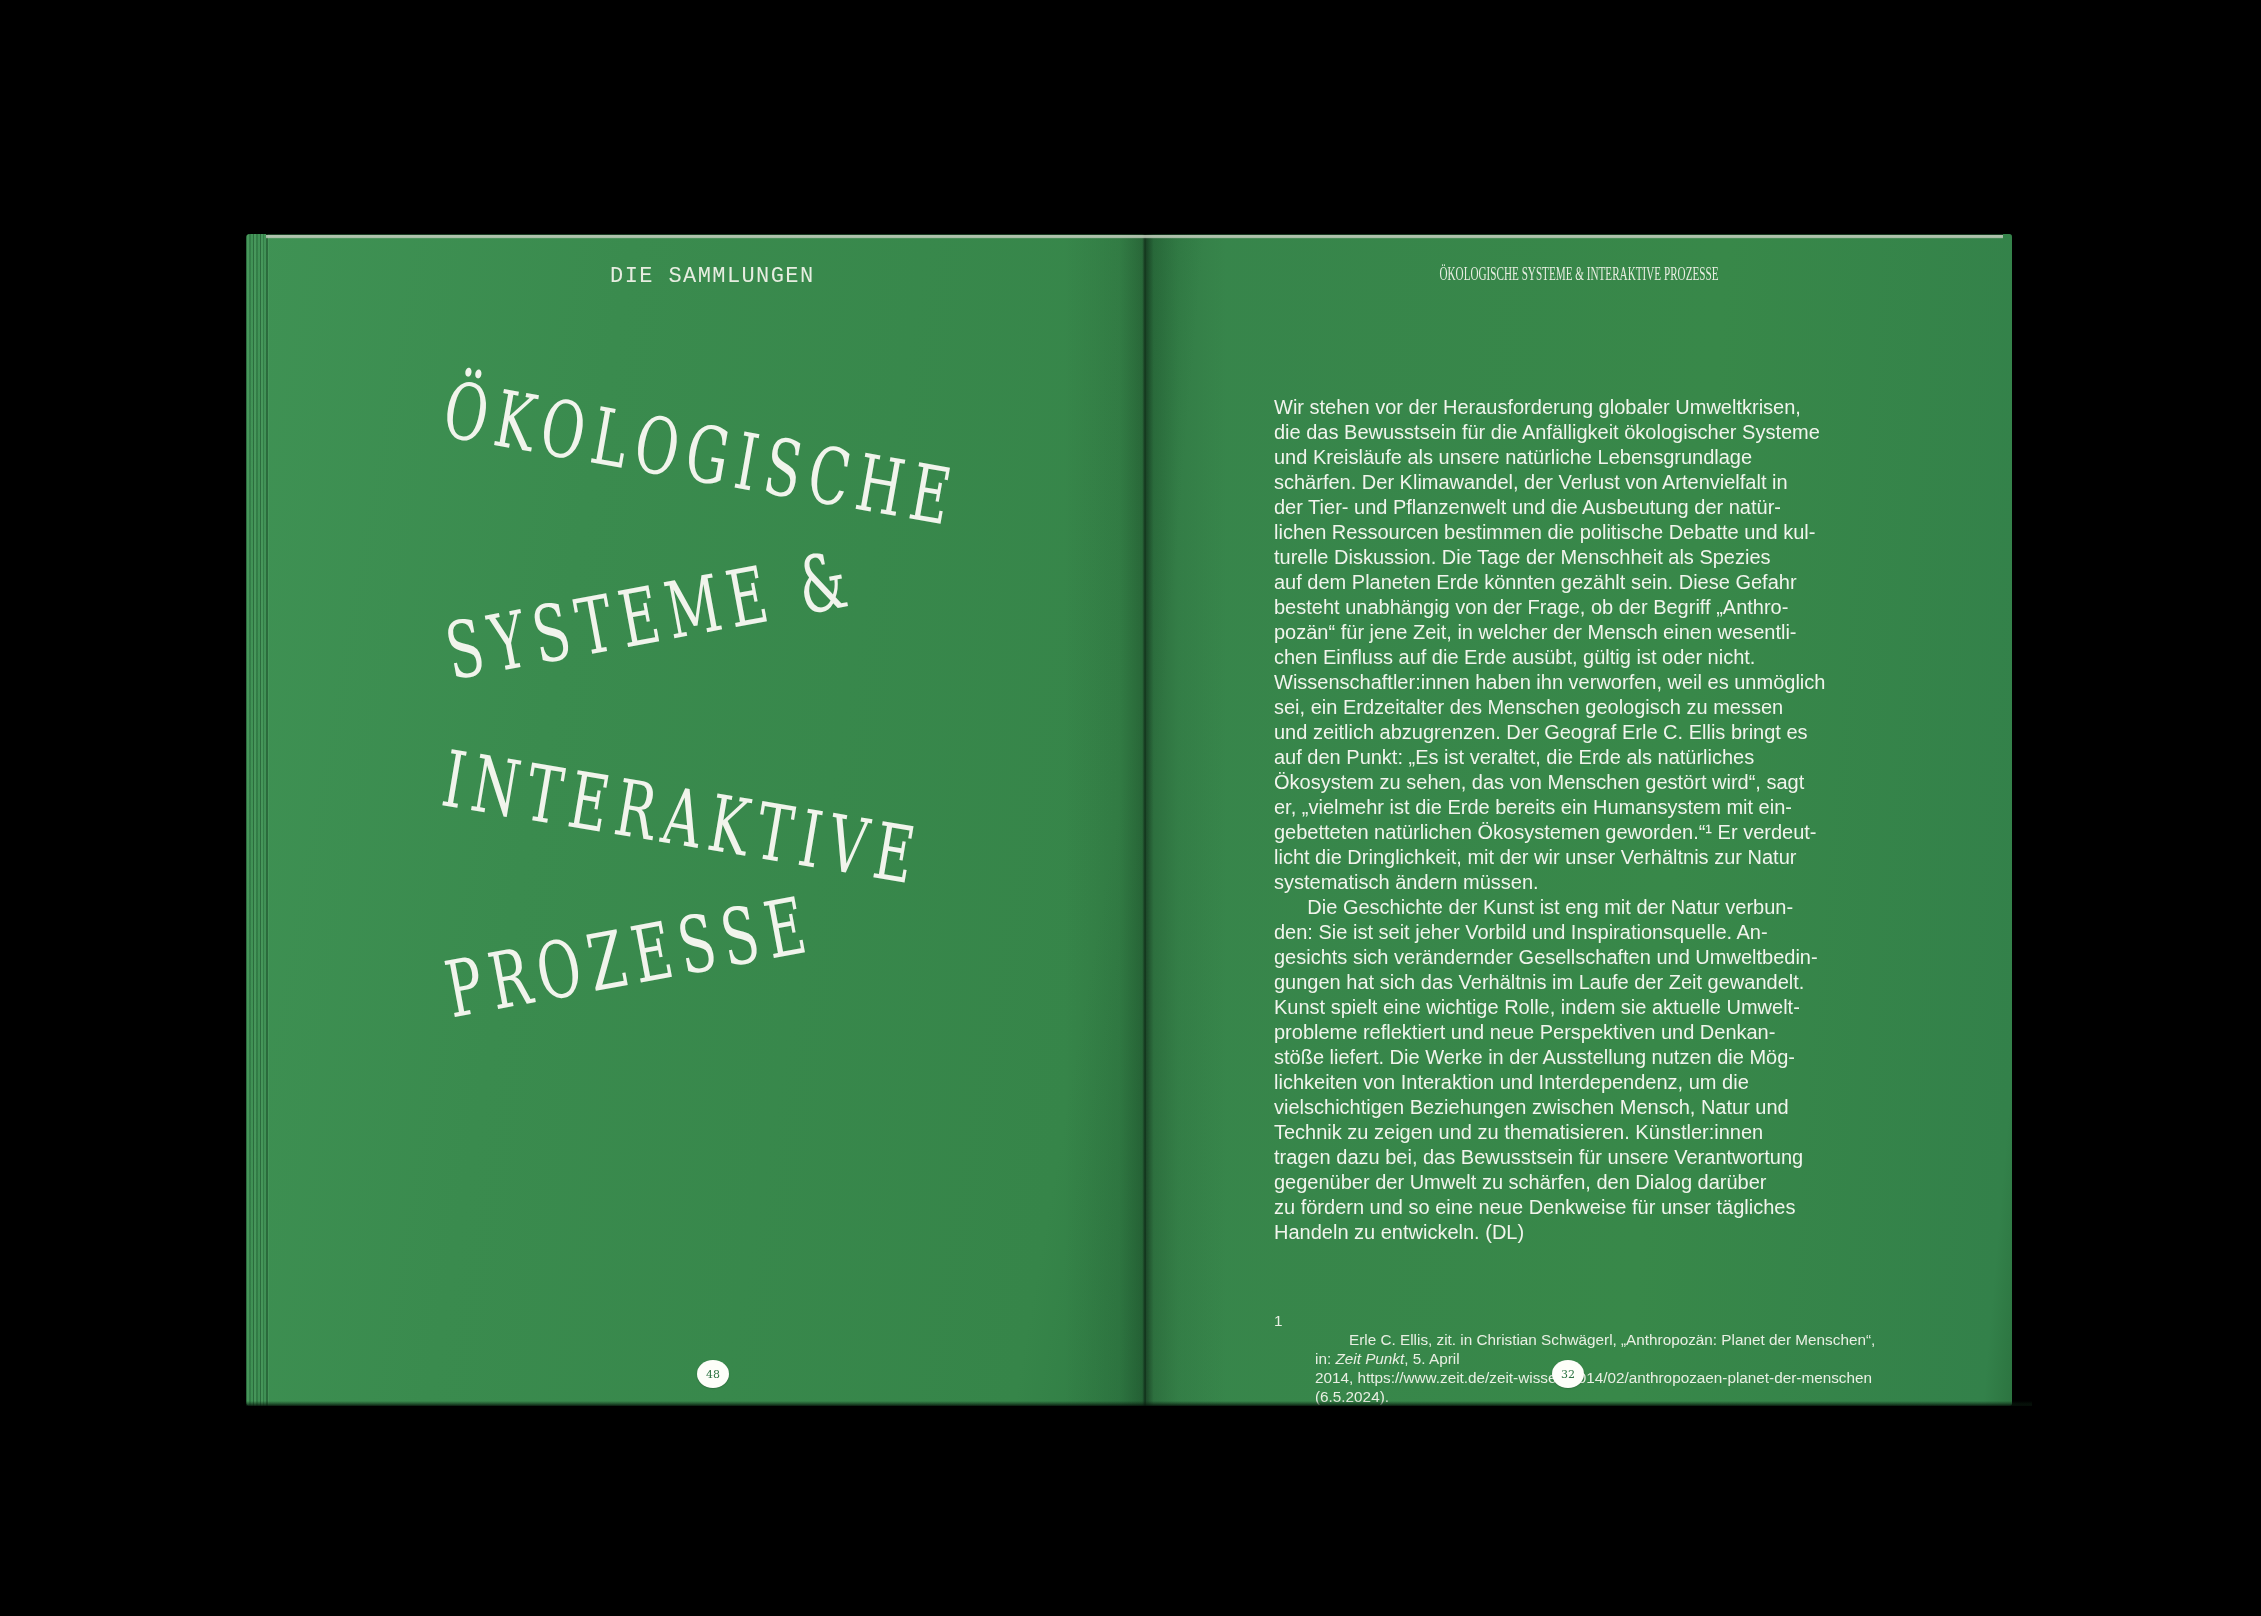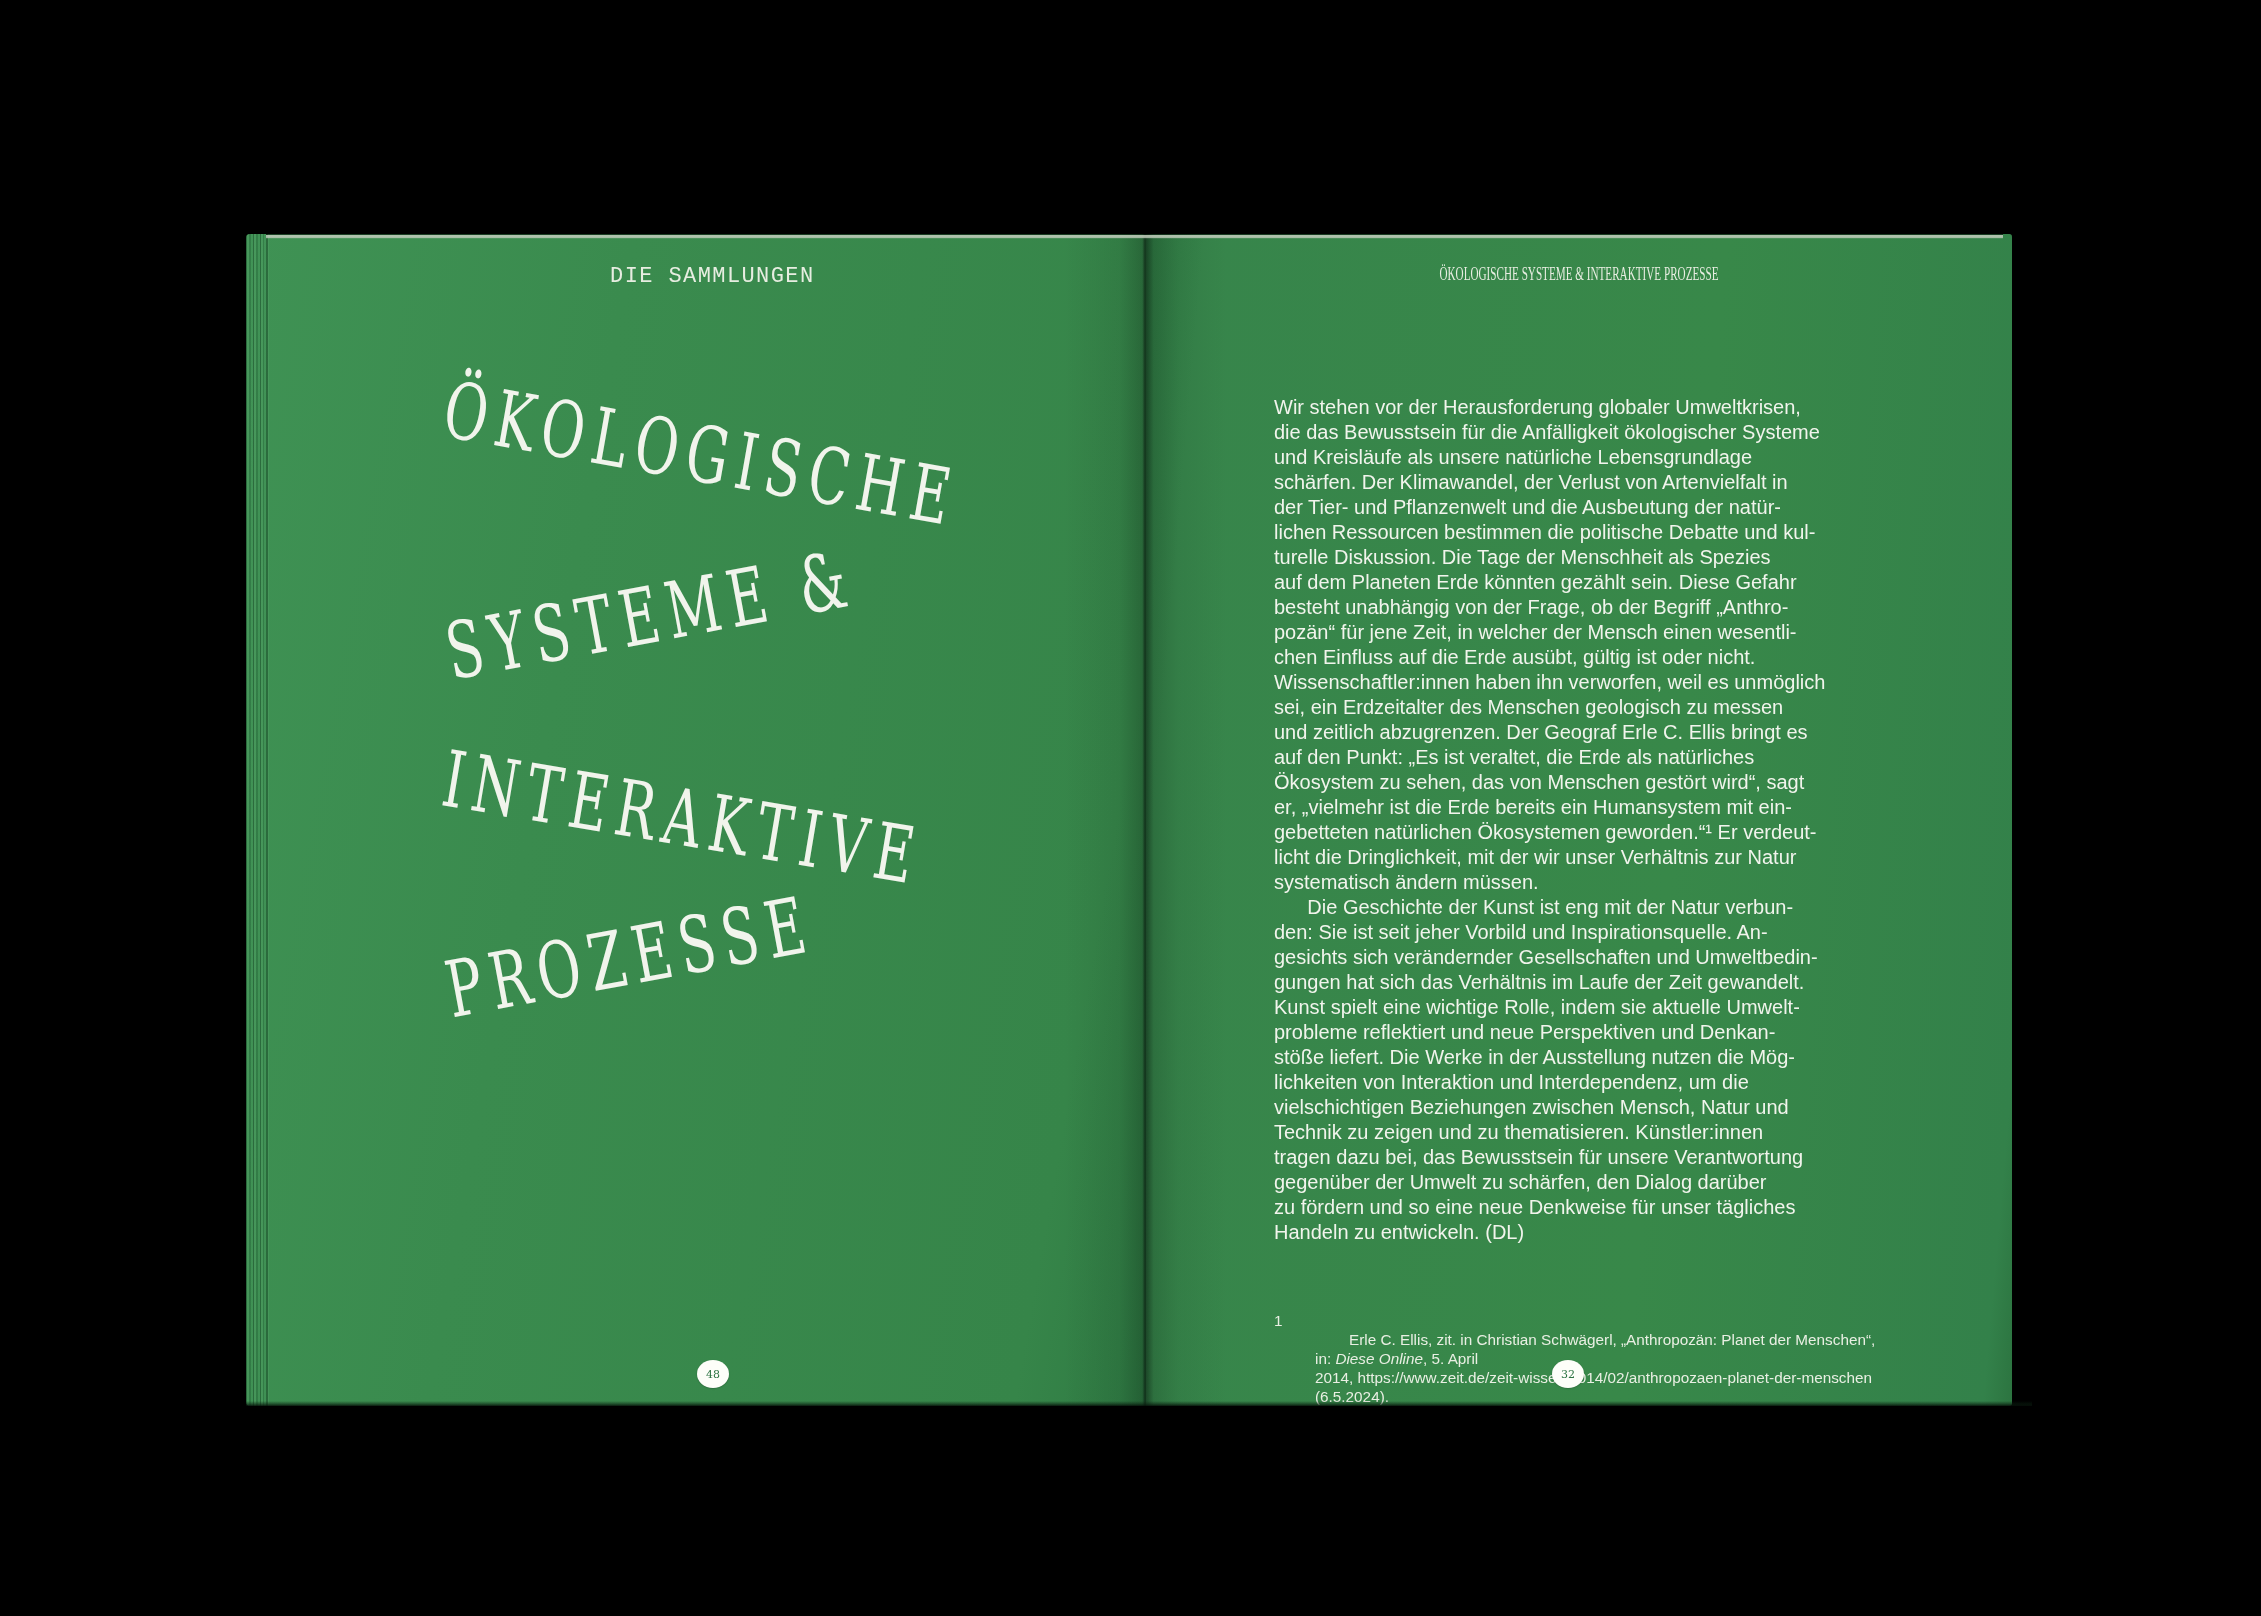--- a/index.html
+++ b/index.html
@@ -159,21 +159,21 @@
 vielschichtigen Beziehungen zwischen Mensch, Natur und
 Technik zu zeigen und zu thematisieren. Künstler:innen
 tragen dazu bei, das Bewusstsein für unsere Verantwortung
 gegenüber der Umwelt zu schärfen, den Dialog darüber
 zu fördern und so eine neue Denkweise für unser tägliches
 Handeln zu entwickeln. (DL)</div>
 
     <div class="footnote">
       <span class="fn-marker">1</span>
       <div class="fn-text">
-        <span>Erle C. Ellis, zit. in Christian Schwägerl, „Anthropozän: Planet der Menschen“, in: </span><i>Diese Online</i><span>, 5. April
+        <span>Erle C. Ellis, zit. in Christian Schwägerl, „Anthropozän: Planet der Menschen“, in: </span><i>Zeit Punkt</i><span>, 5. April
 2014, https://www.zeit.de/zeit-wissen/2014/02/anthropozaen-planet-der-menschen (6.5.2024).</span>
       </div>
     </div>
 
     <div class="pagenum-circle pr">
       <span>32</span>
     </div>
   </div>
 
   <div class="gutter"></div>

